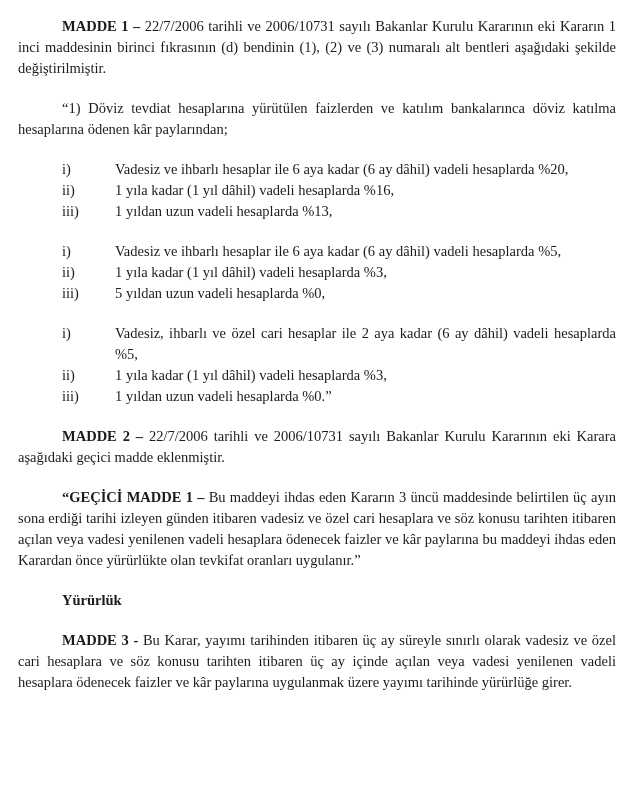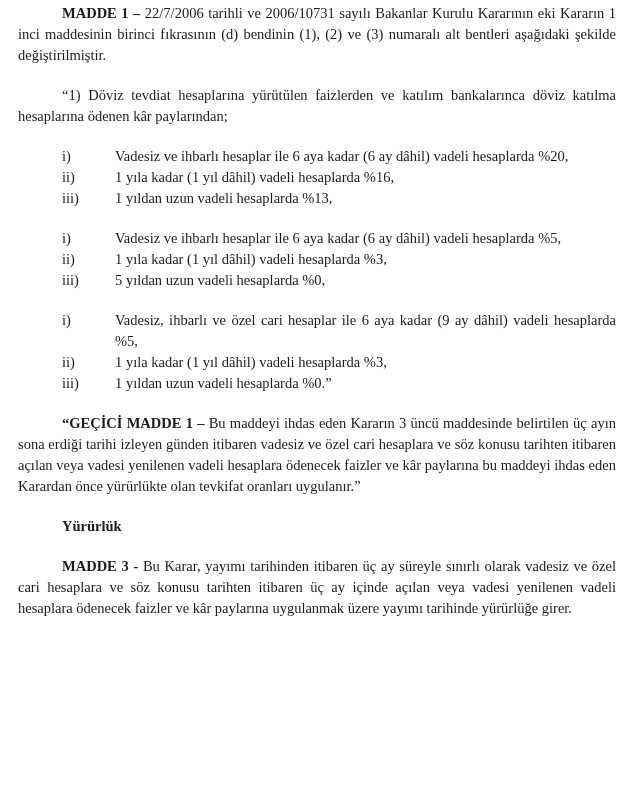--- a/index.html
+++ b/index.html
@@ -10,21 +10,21 @@
   .page {
     position: relative;
     width: 638px;
     height: 811px;
     background: #ffffff;
     color: #1b1b1b;
     font-family: "Liberation Serif", "DejaVu Serif", serif;
     font-size: 14.5px;
     line-height: 21px;
     box-sizing: border-box;
-    padding: 3px 22px 10px 18px;
+    padding: 16px 22px 10px 18px;
     overflow: hidden;
     -webkit-font-smoothing: antialiased;
   }
   .para {
     margin: 0 0 19px 0;
     text-align: justify;
     text-indent: 44px;
   }
   .para:last-child {
     margin-bottom: 8px;
@@ -91,32 +91,36 @@
     <div class="li">
       <span class="marker">iii)</span>
       <div class="li-text">5 yıldan uzun vadeli hesaplarda %0,</div>
     </div>
   </div>
 
 
   <div class="list">
     <div class="li">
       <span class="marker">i)</span>
-      <div class="li-text">Vadesiz, ihbarlı ve özel cari hesaplar ile 6 aya kadar (9 ay dâhil) vadeli hesaplarda %5,</div>
+      <div class="li-text">Vadesiz, ihbarlı ve özel cari hesaplar ile 2 aya kadar (6 ay dâhil) vadeli hesaplarda %5,</div>
     </div>
     <div class="li">
       <span class="marker">ii)</span>
       <div class="li-text">1 yıla kadar (1 yıl dâhil) vadeli hesaplarda %3,</div>
     </div>
     <div class="li">
       <span class="marker">iii)</span>
       <div class="li-text">1 yıldan uzun vadeli hesaplarda %0.”</div>
     </div>
   </div>
 
+  <p class="para">
+    <span class="lead">MADDE 2 –</span>
+    <span>22/7/2006 tarihli ve 2006/10731 sayılı Bakanlar Kurulu Kararının eki Karara aşağıdaki geçici madde eklenmiştir.</span>
+  </p>
 
   <p class="para">
     <span class="lead">“GEÇİCİ MADDE 1 –</span>
     <span>Bu maddeyi ihdas eden Kararın 3 üncü maddesinde belirtilen üç ayın sona erdiği tarihi izleyen günden itibaren vadesiz ve özel cari hesaplara ve söz konusu tarihten itibaren açılan veya vadesi yenilenen vadeli hesaplara ödenecek faizler ve kâr paylarına bu maddeyi ihdas eden Karardan önce yürürlükte olan tevkifat oranları uygulanır.”</span>
   </p>
 
   <p class="subheading">Yürürlük</p>
 
   <p class="para">
     <span class="lead">MADDE 3 -</span>

